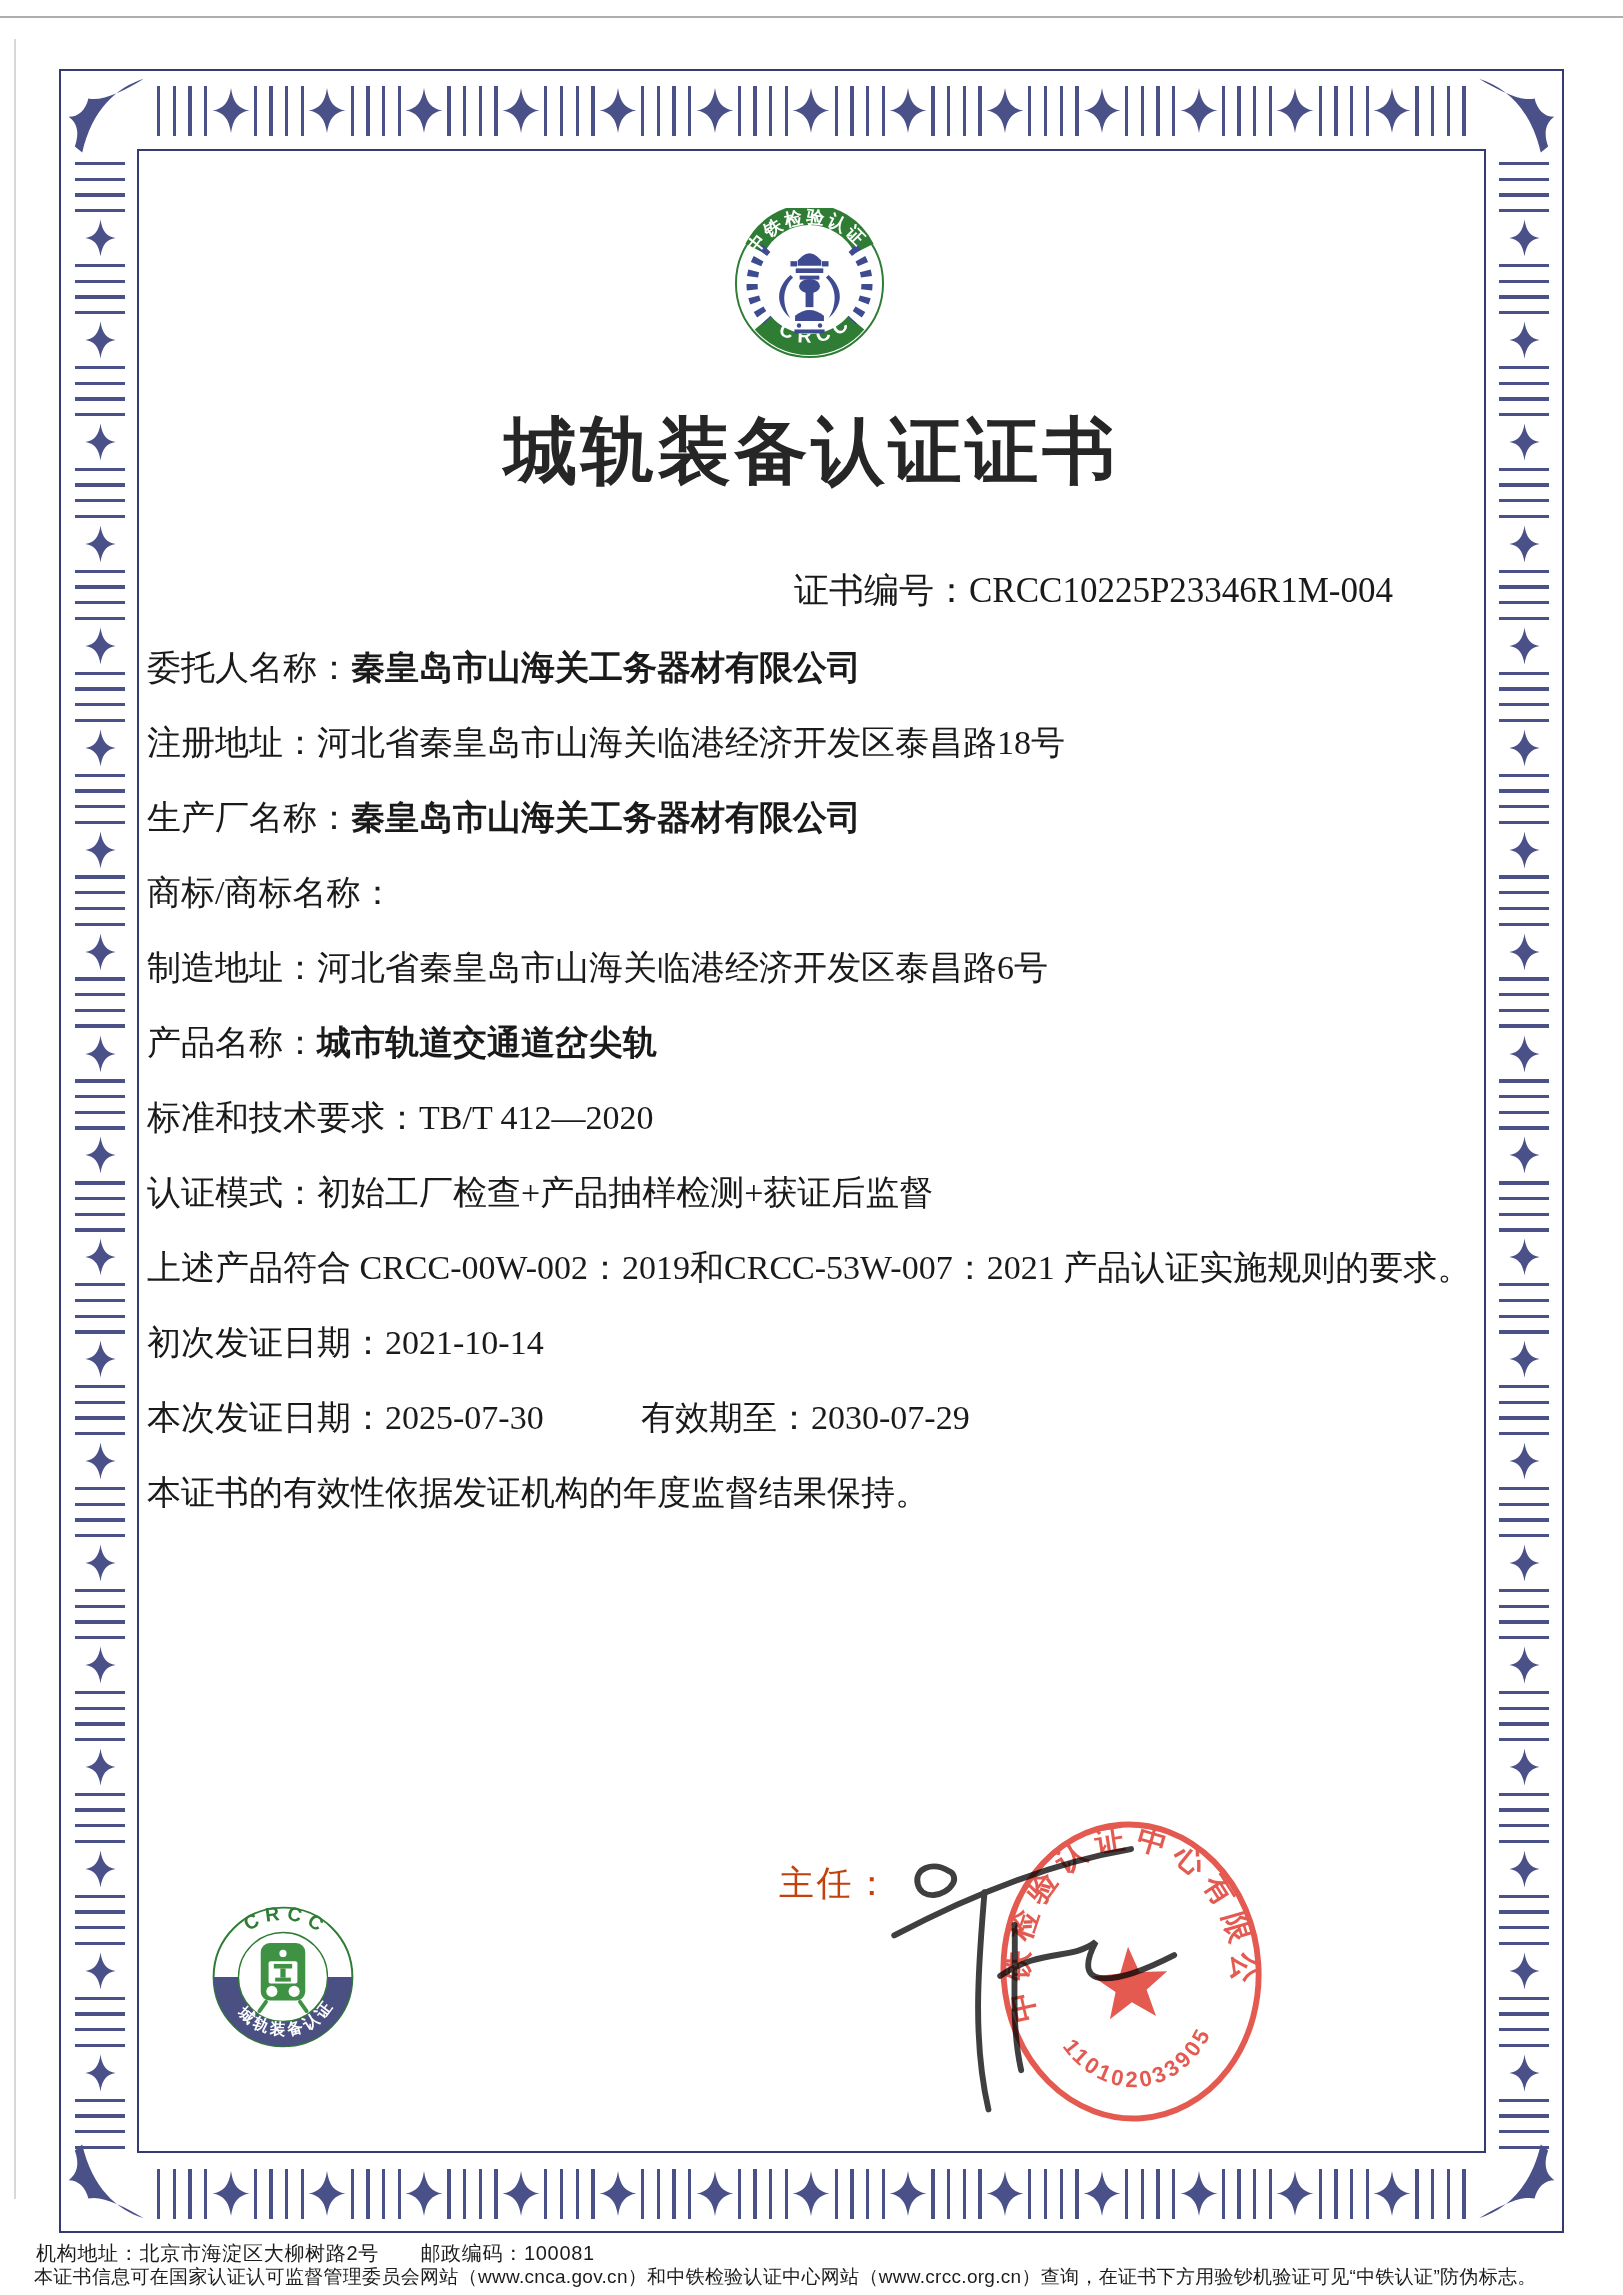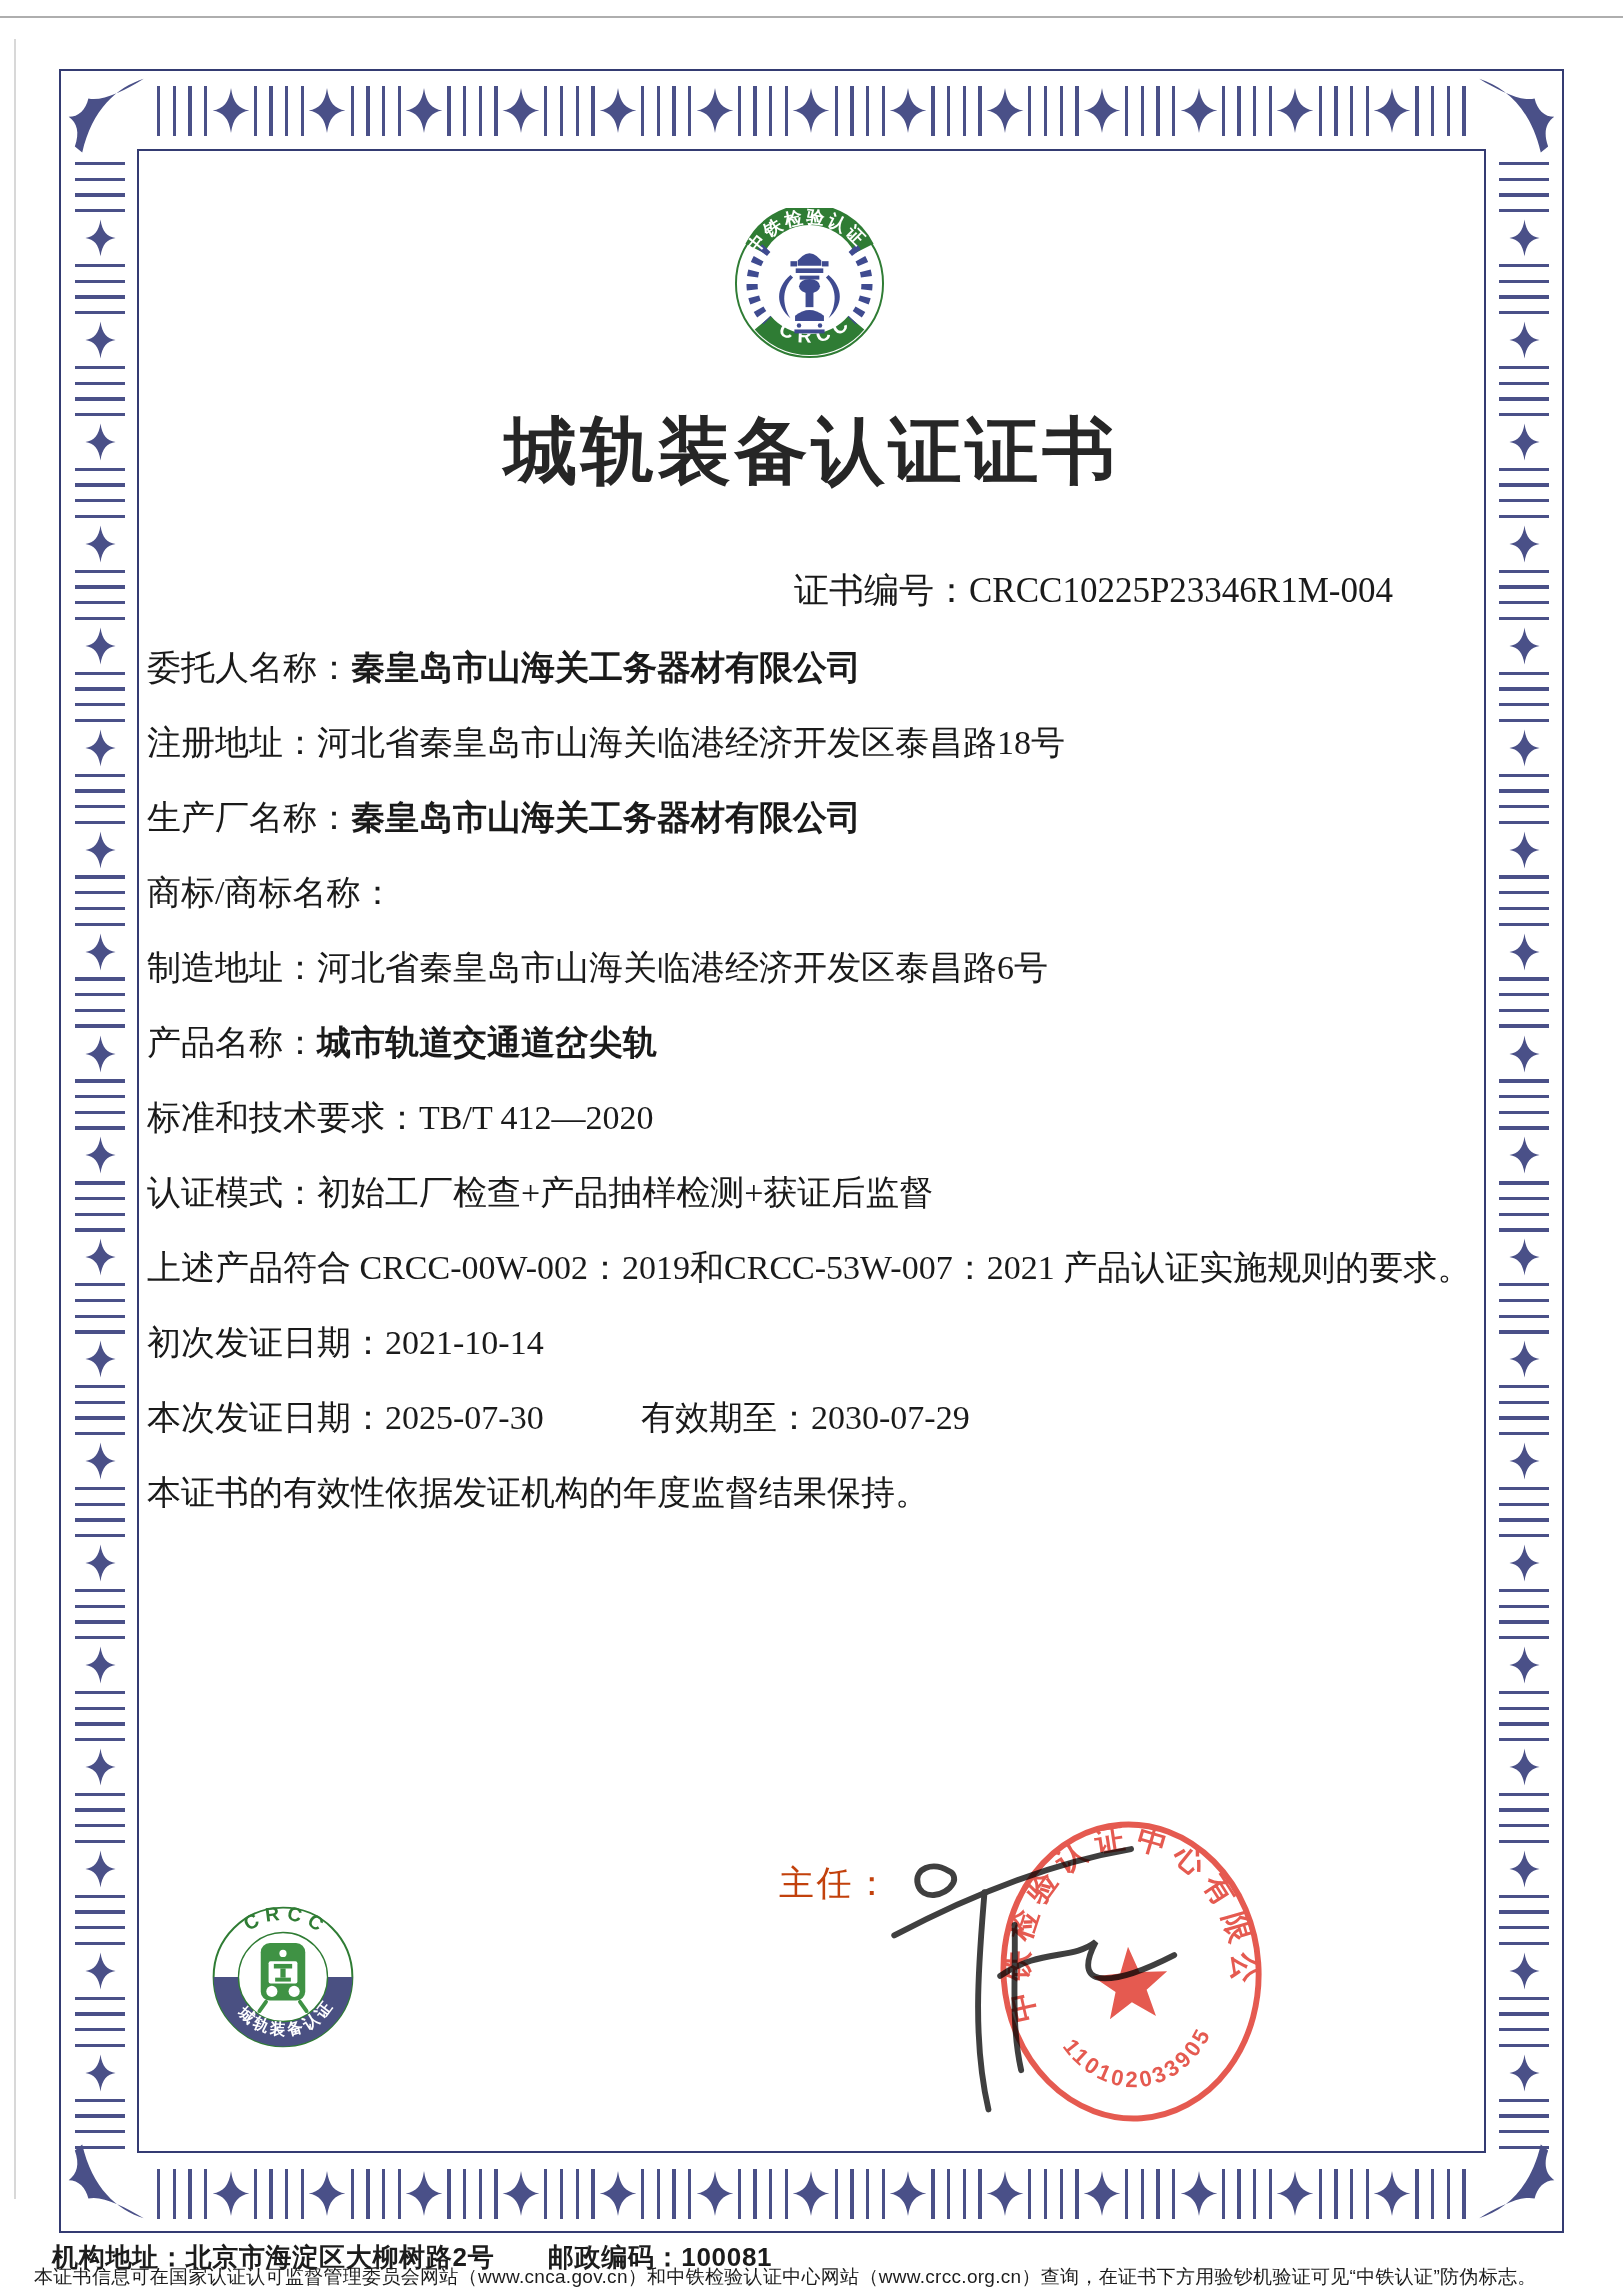--- a/index.html
+++ b/index.html
@@ -57,21 +57,21 @@
   .stamp .co{font-size:46px;font-family:"Liberation Sans", sans-serif;font-weight:600;letter-spacing:13px;}
   .stamp .num{font-size:34px;font-family:"Liberation Sans", sans-serif;font-weight:600;letter-spacing:5px;}
   
   .logo-top{left:734px;top:208px;}
   .logo-top .arcText{font-family:"Liberation Sans", sans-serif;font-weight:700;font-size:27px;fill:#ffffff;letter-spacing:4px;}
   .logo-top .crccText{font-family:"Liberation Sans", sans-serif;font-weight:700;font-size:30px;fill:#ffffff;letter-spacing:10px;}
   .badge{left:211px;top:1905px;}
   .badge .crcc{font-family:"Liberation Sans", sans-serif;font-weight:700;font-size:30px;fill:var(--green);letter-spacing:9px;}
   .badge .btxt{font-family:"Liberation Sans", sans-serif;font-weight:600;font-size:24px;fill:#ffffff;letter-spacing:5px;}
   
-  .footer1{left:52px;top:2240px;font-family:"Liberation Sans", sans-serif;font-size:26px;color:#1c1c1c;letter-spacing:0.7px;white-space:nowrap;font-weight:bold;}
+  .footer1{left:36px;top:2240px;font-family:"Liberation Sans", sans-serif;font-size:20px;color:#1c1c1c;letter-spacing:0.7px;white-space:nowrap;}
   .footer2{left:34px;top:2264px;font-family:"Liberation Sans", sans-serif;font-size:19px;color:#1c1c1c;letter-spacing:0.3px;white-space:nowrap;}
 </style>
 </head>
 <body>
 
 <svg width="0" height="0" style="position:absolute" aria-hidden="true">
   <defs>
     <symbol id="dstar" viewBox="0 0 64 78">
       <path d="M32,1 C35.5,26 45,36 63,39 C45,42 35.5,52 32,77 C28.5,52 19,42 1,39 C19,36 28.5,26 32,1 Z"></path>
     </symbol>

